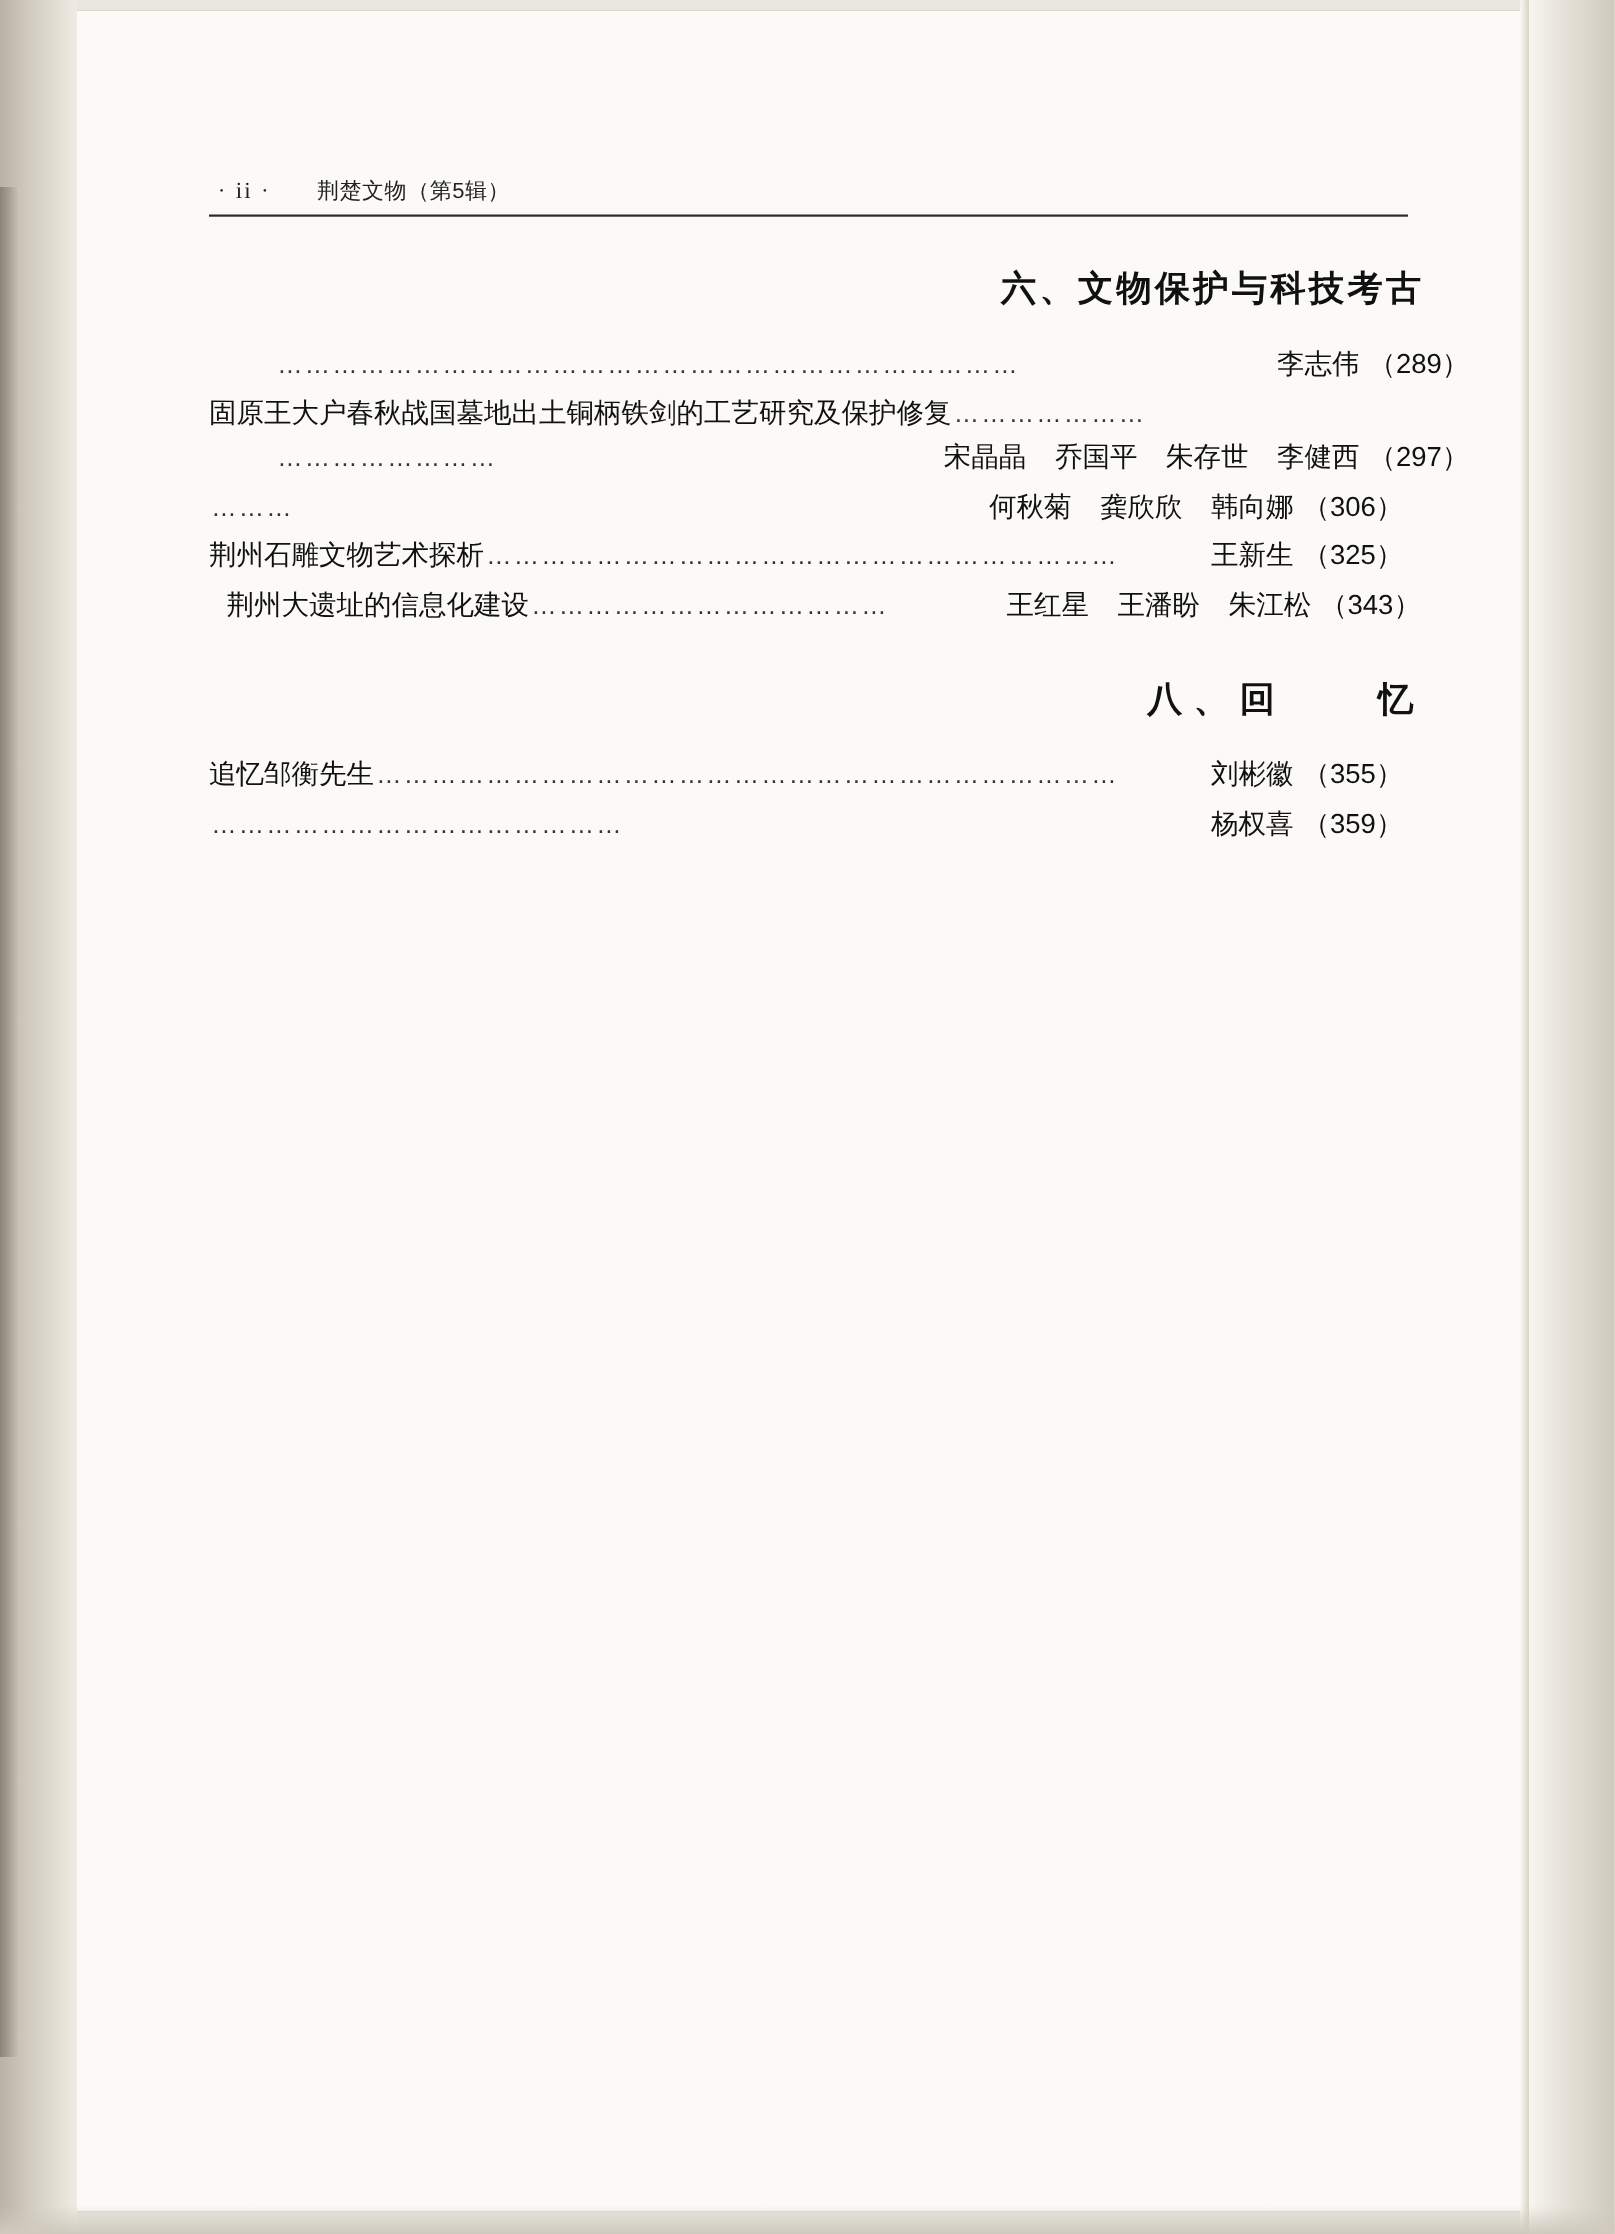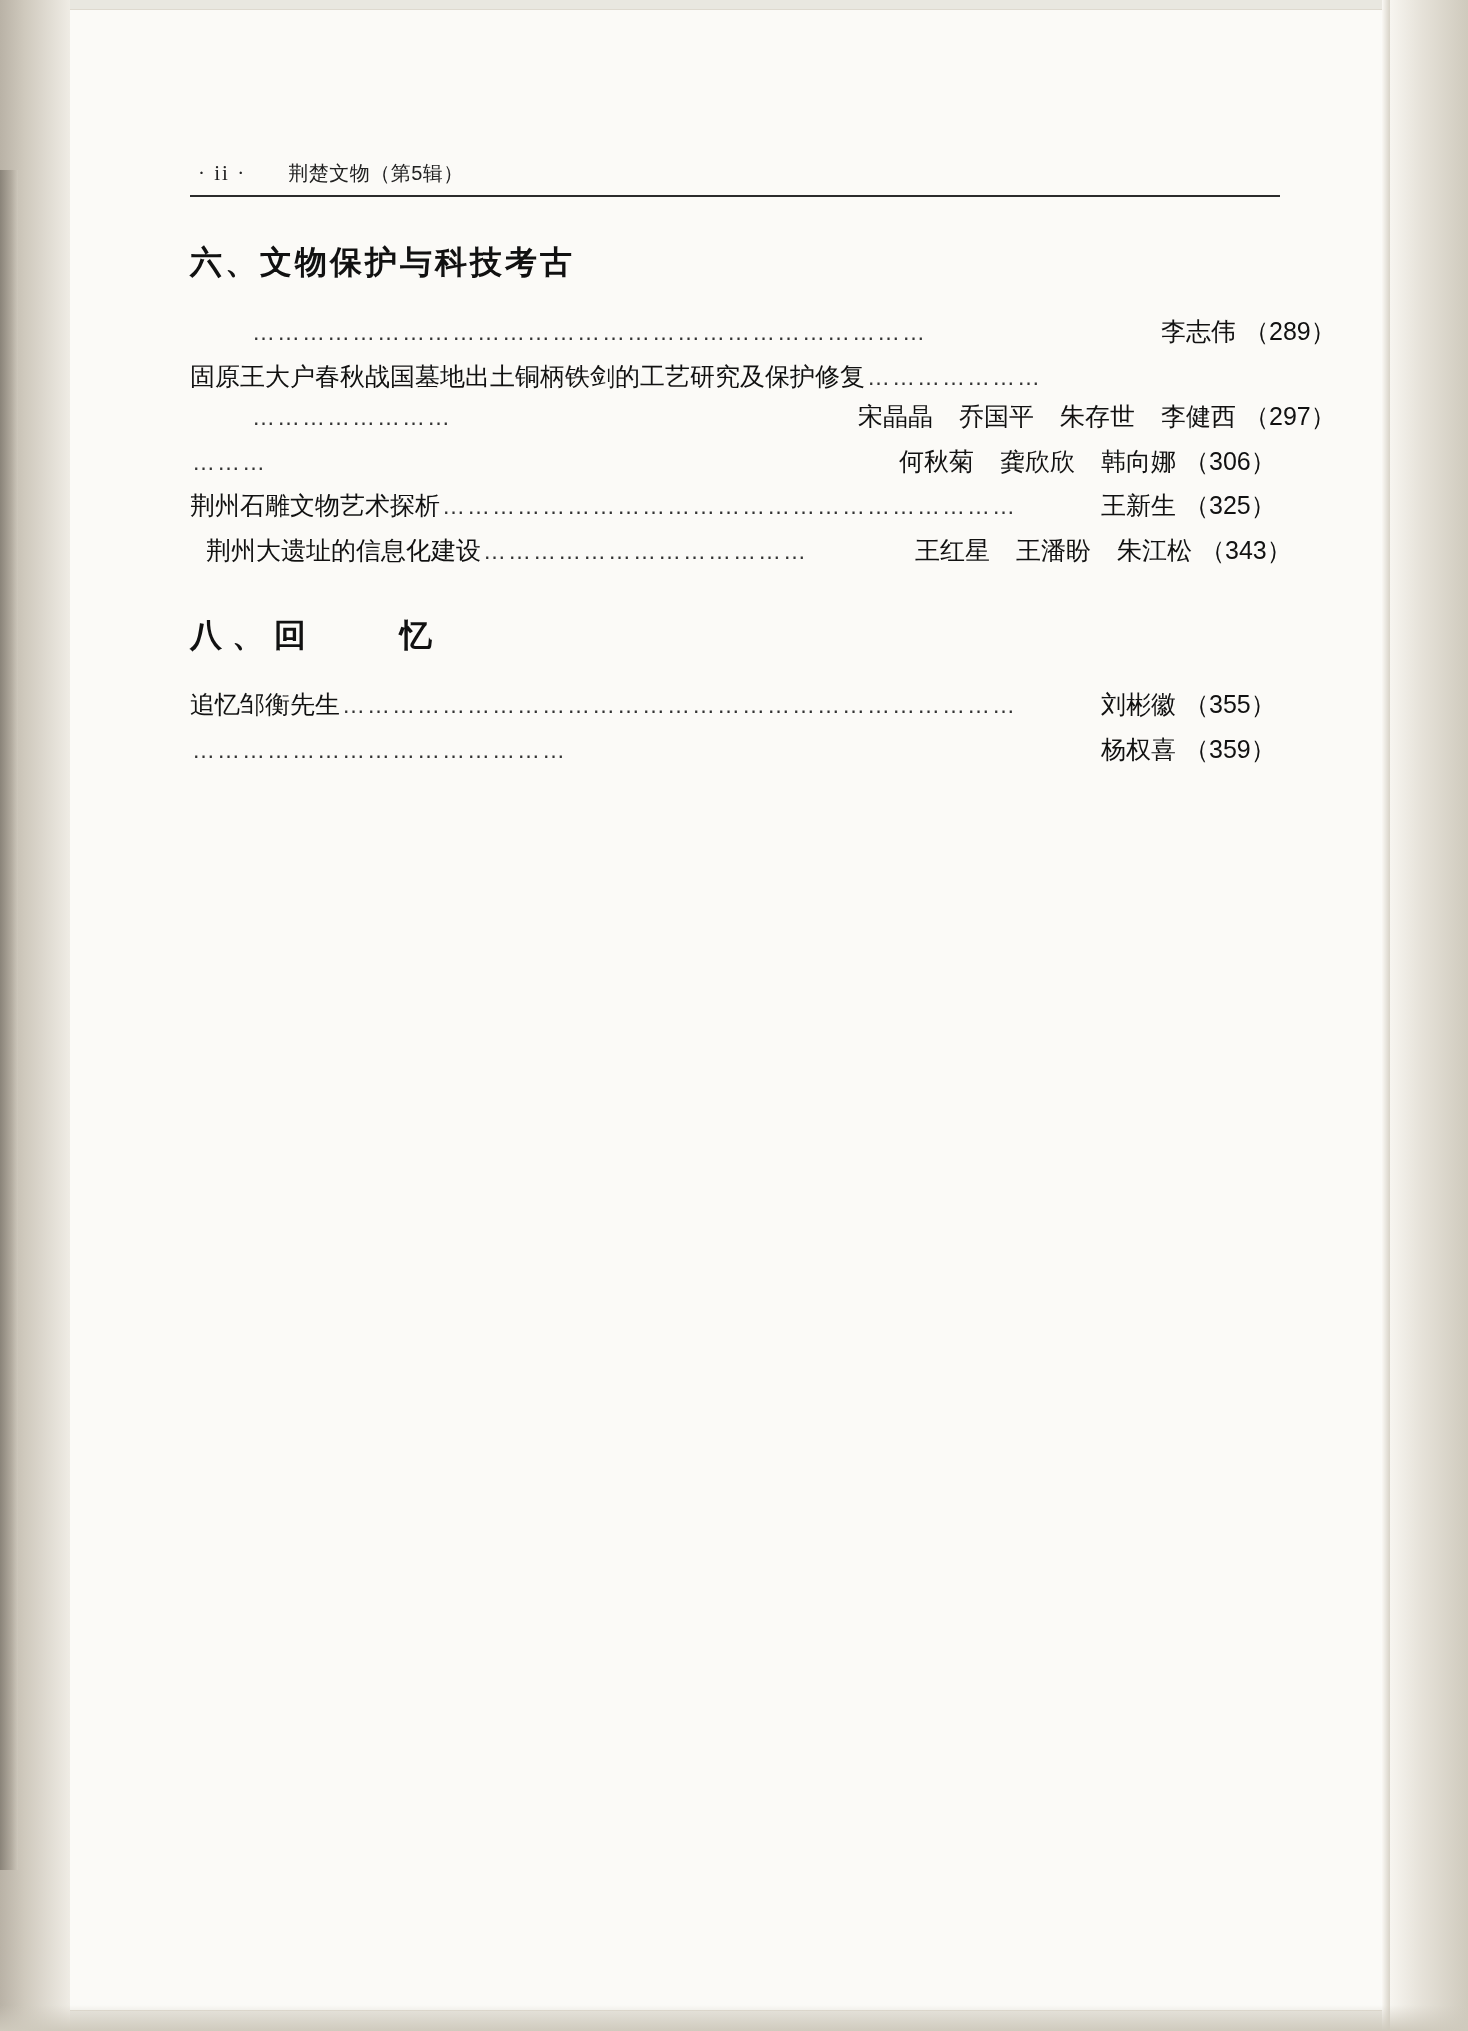--- a/index.html
+++ b/index.html
@@ -102,21 +102,21 @@
     text-align: center;
   }
   .rule {
     margin-top: 8px;
     height: 2px;
     background: #2b2b2b;
     width: 1090px;
   }
 
   .section-title {
-    text-align: left;
+    text-align: right;
     font-family: "Liberation Sans", sans-serif;
     font-weight: bold;
     font-size: 32px;
     letter-spacing: 3px;
     margin: 44px 0 26px 0;
     color: #111;
   }
   .section-title.wide {
     letter-spacing: 10px;
   }

